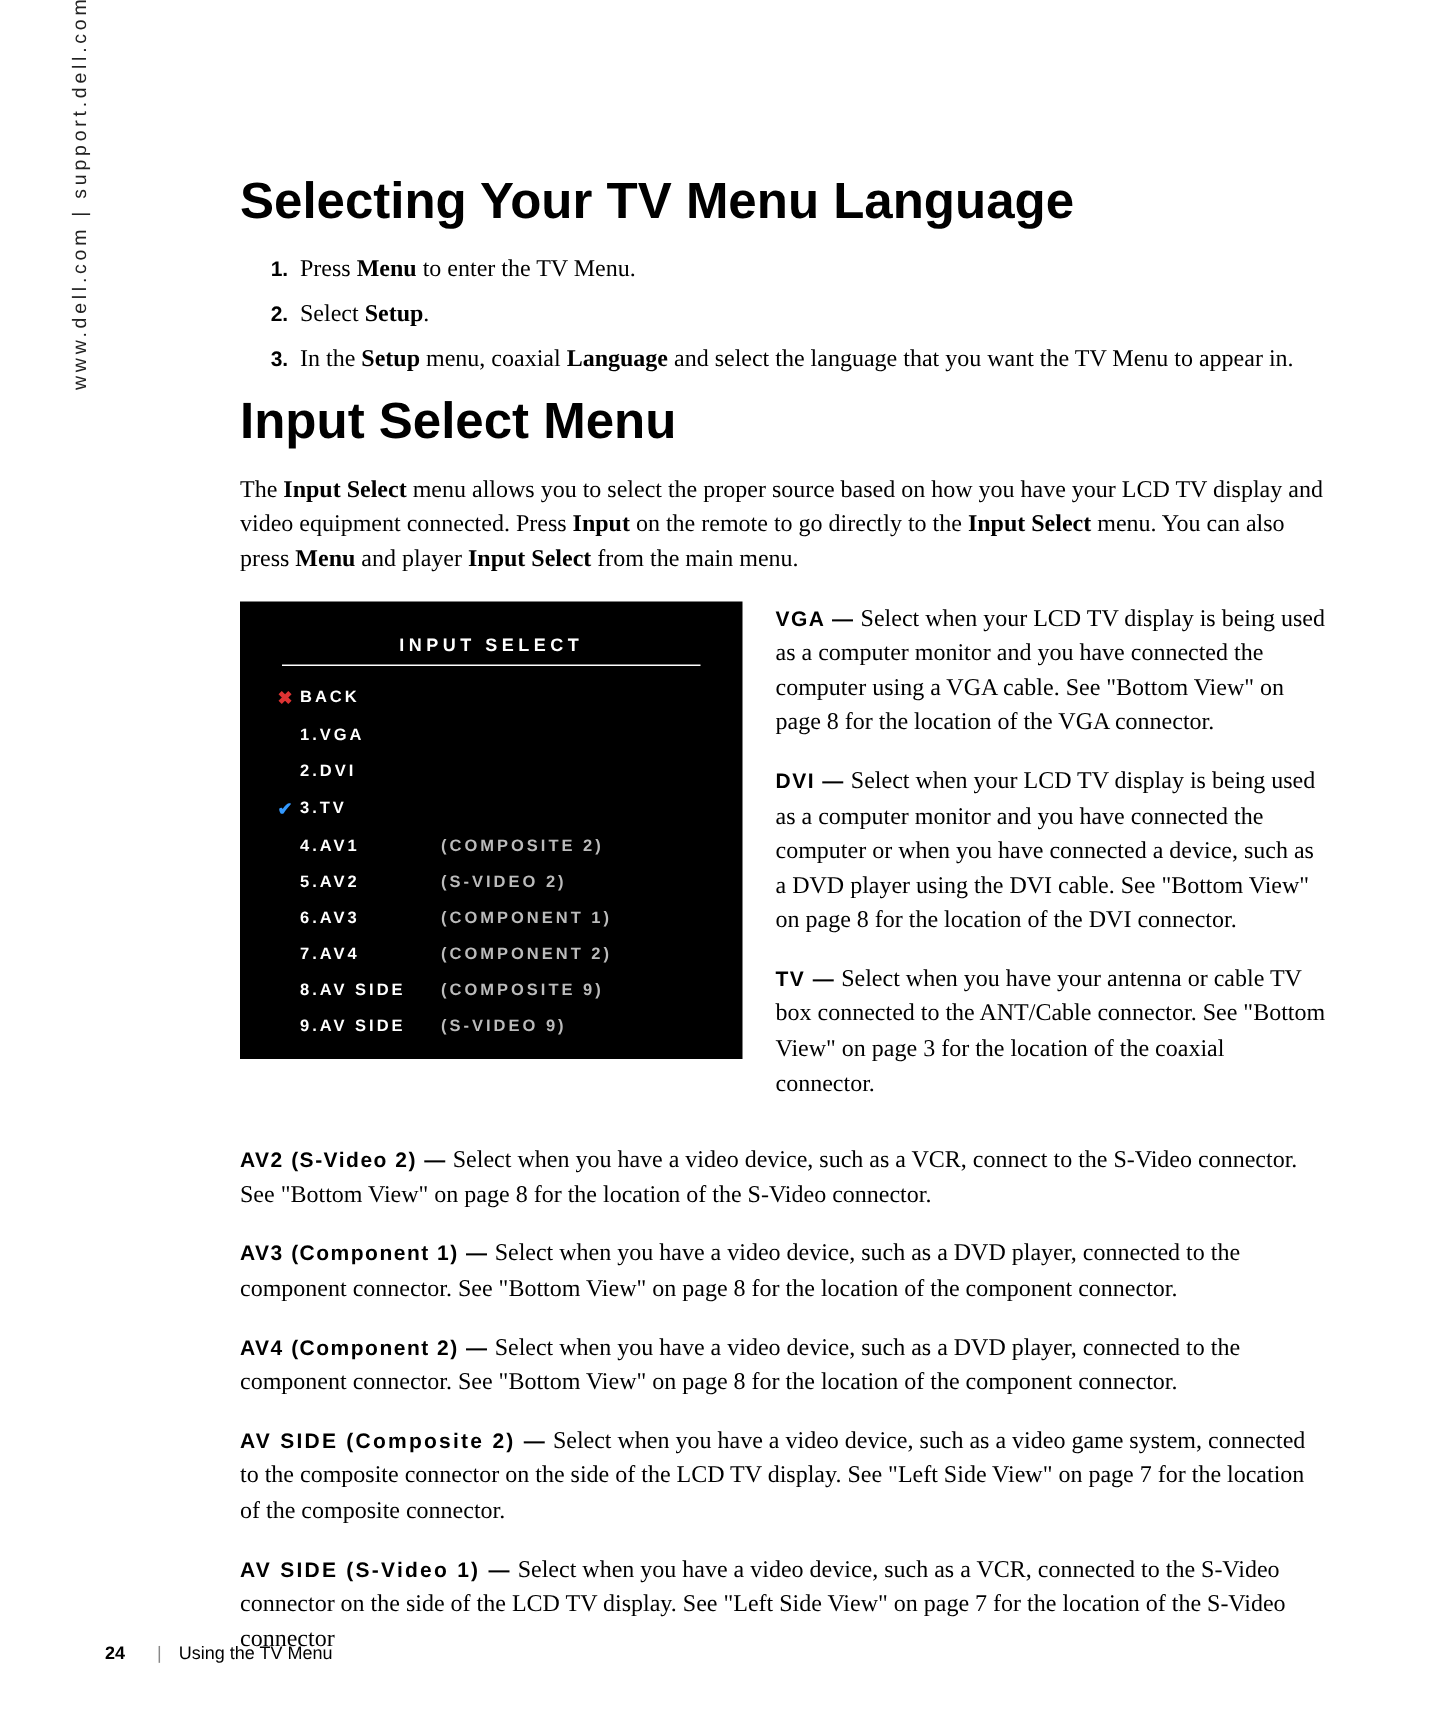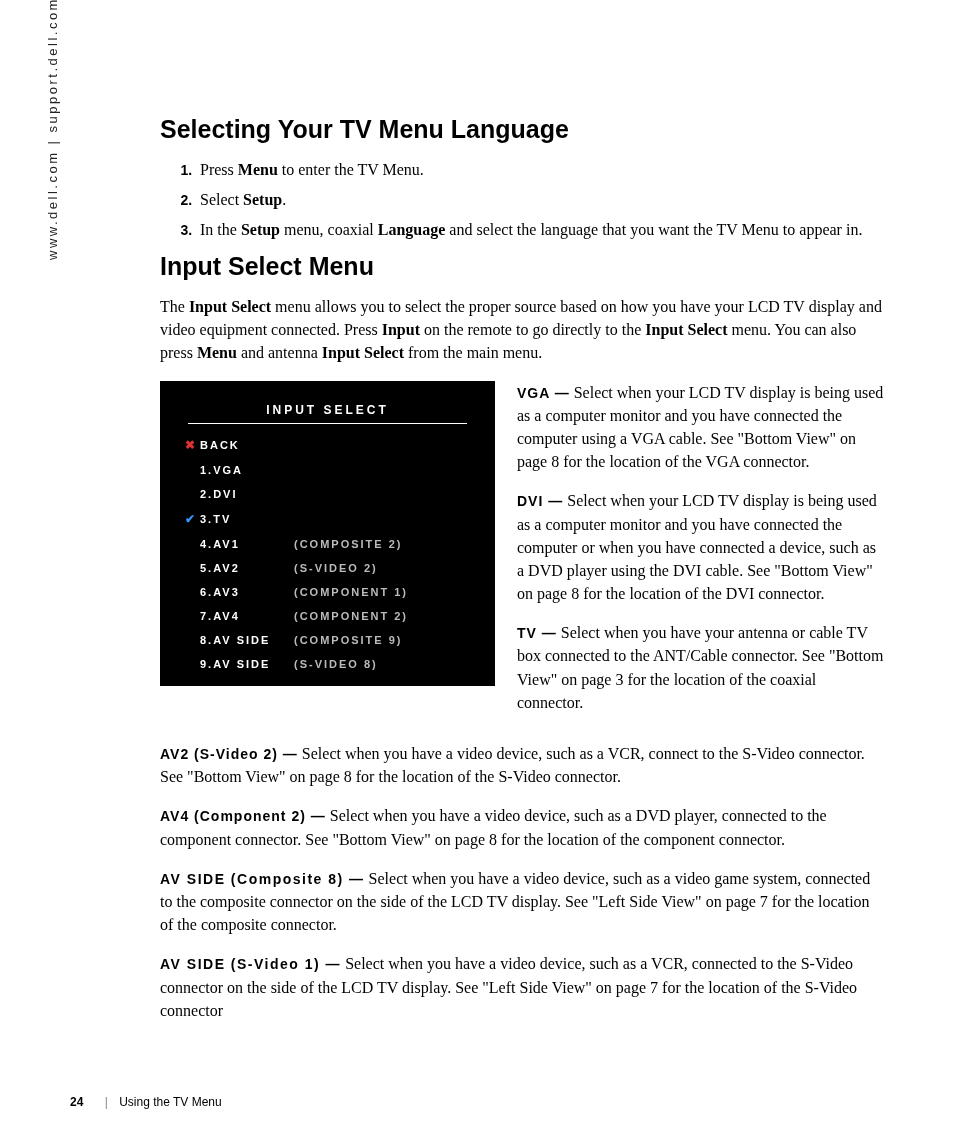--- a/index.html
+++ b/index.html
@@ -26,21 +26,21 @@
     font-family: Arial, Helvetica, sans-serif;
     font-size: 13px;
     letter-spacing: 2.5px;
     white-space: nowrap;
     color: #222;
   }
   h1 {
     font-family: "Arial Narrow", Arial, sans-serif;
     font-stretch: condensed;
     font-weight: 700;
-    font-size: 25px;
+    font-size: 34px;
     margin: 0 0 14px 0;
     letter-spacing: 0px;
   }
   h1.second { }
   ol.steps {
     margin: 0 0 10px 0;
     padding-left: 36px;
     font-size: 16px;
     line-height: 1.5;
   }
@@ -138,21 +138,21 @@
     <li>
       <span>Select </span><b>Setup</b><span>.</span>
     </li>
     <li>
       <span>In the </span><b>Setup</b><span> menu, coaxial </span><b>Language</b><span> and select the language that you want the TV Menu to appear in.</span>
     </li>
   </ol>
 
   <h1 class="second">Input Select Menu</h1>
   <p class="body-p">
-    <span>The </span><b>Input Select</b><span> menu allows you to select the proper source based on how you have your LCD TV display and video equipment connected. Press </span><b>Input</b><span> on the remote to go directly to the </span><b>Input Select</b><span> menu. You can also press </span><b>Menu</b><span> and antenna </span><b>Input Select</b><span> from the main menu.</span>
+    <span>The </span><b>Input Select</b><span> menu allows you to select the proper source based on how you have your LCD TV display and video equipment connected. Press </span><b>Input</b><span> on the remote to go directly to the </span><b>Input Select</b><span> menu. You can also press </span><b>Menu</b><span> and player </span><b>Input Select</b><span> from the main menu.</span>
   </p>
 
   <div class="wrap-section">
     <div class="osd">
       <div class="osd-title">INPUT SELECT</div>
       <div id="osd-items">
           <div class="osd-row">
             <span class="osd-icon red">✖</span>
             <span class="osd-label">BACK</span>
             <span class="osd-sub"></span>
@@ -193,37 +193,38 @@
             <span class="osd-sub">(COMPONENT 2)</span>
           </div>
           <div class="osd-row">
             <span class="osd-icon "></span>
             <span class="osd-label">8.AV SIDE</span>
             <span class="osd-sub">(COMPOSITE 9)</span>
           </div>
           <div class="osd-row">
             <span class="osd-icon "></span>
             <span class="osd-label">9.AV SIDE</span>
-            <span class="osd-sub">(S-VIDEO 8)</span>
+            <span class="osd-sub">(S-VIDEO 9)</span>
           </div>
         </div>
     </div>
 
     <div id="desc-wrapped">
         <p class="desc-block"><span class="term">VGA —</span><span>  Select when your LCD TV display is being used as a computer monitor and you have connected the computer using a VGA cable. See "Bottom View" on page 8 for the location of the VGA connector.</span></p>
         <p class="desc-block"><span class="term">DVI —</span><span>  Select when your LCD TV display is being used as a computer monitor and you have connected the computer or when you have connected a device, such as a DVD player using the DVI cable. See "Bottom View" on page 8 for the location of the DVI connector.</span></p>
         <p class="desc-block"><span class="term">TV —</span><span>  Select when you have your antenna or cable TV box connected to the ANT/Cable connector. See "Bottom View" on page 3 for the location of the coaxial connector.</span></p>
       </div>
     <div class="clear"></div>
   </div>
 
   <div id="desc-full">
       <p class="desc-block"><span class="term">AV2 (S-Video 2) —</span><span>  Select when you have a video device, such as a VCR, connect to the S-Video connector.  See "Bottom View" on page 8 for the location of the S-Video connector.</span></p>
+      <p class="desc-block"><span class="term">AV3 (Component 1) —</span><span>  Select when you have a video device, such as a DVD player, connected to the component connector. See "Bottom View" on page 8 for the location of the component connector.</span></p>
       <p class="desc-block"><span class="term">AV4 (Component 2) —</span><span>  Select when you have a video device, such as a DVD player, connected to the component connector. See "Bottom View" on page 8 for the location of the component connector.</span></p>
-      <p class="desc-block"><span class="term term-wide">AV SIDE (Composite 8) —</span><span>  Select when you have a video device, such as a video game system, connected to the composite connector on the side of the LCD TV display. See "Left Side View" on page 7 for the location of the composite connector.</span></p>
+      <p class="desc-block"><span class="term term-wide">AV SIDE (Composite 2) —</span><span>  Select when you have a video device, such as a video game system, connected to the composite connector on the side of the LCD TV display. See "Left Side View" on page 7 for the location of the composite connector.</span></p>
       <p class="desc-block"><span class="term term-wide">AV SIDE (S-Video 1) —</span><span>  Select when you have a video device, such as a VCR, connected to the S-Video connector on the side of the LCD TV display. See "Left Side View" on page 7 for the location of the S-Video connector</span></p>
     </div>
 
   <div class="footer">
     <span class="pnum">24</span>
     <span class="divider">|</span>
     <span>Using the TV Menu</span>
   </div>
 </div>
 

